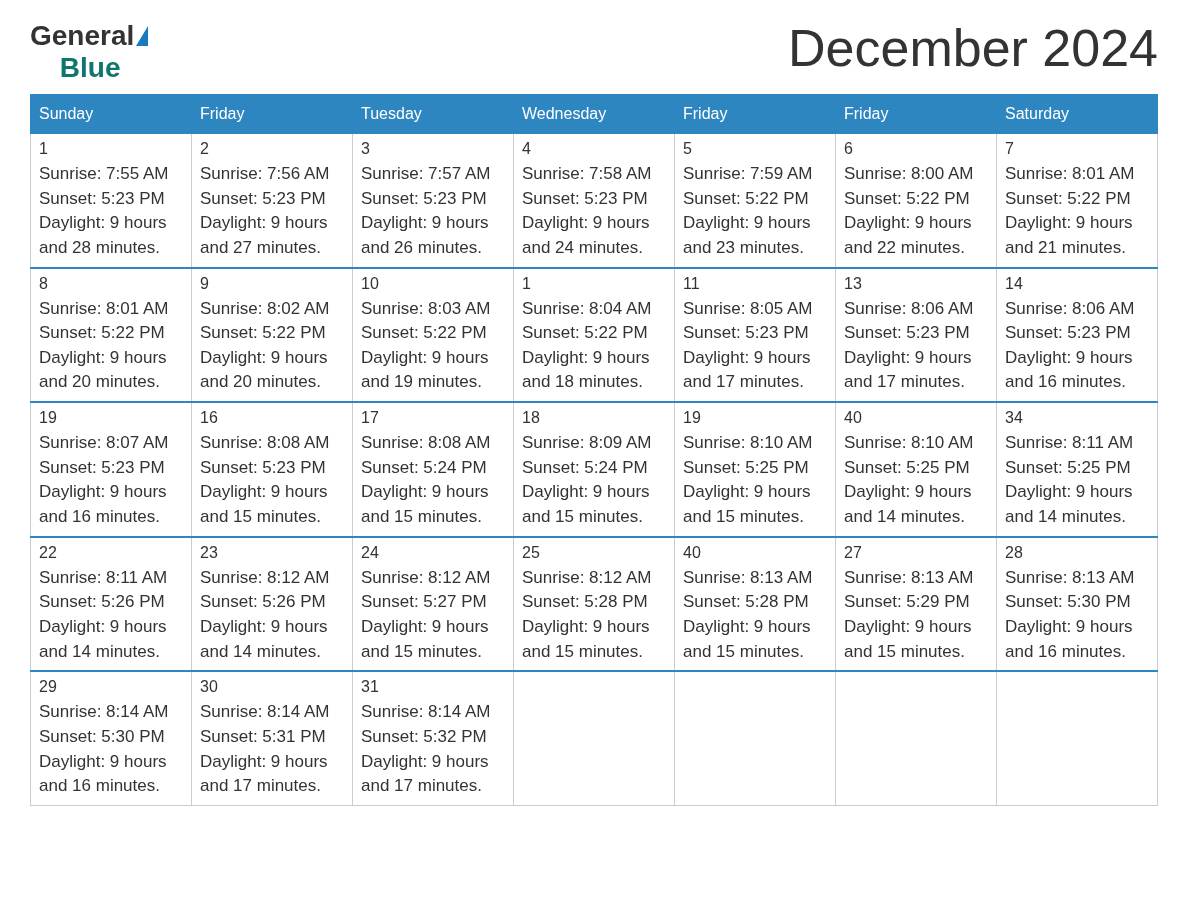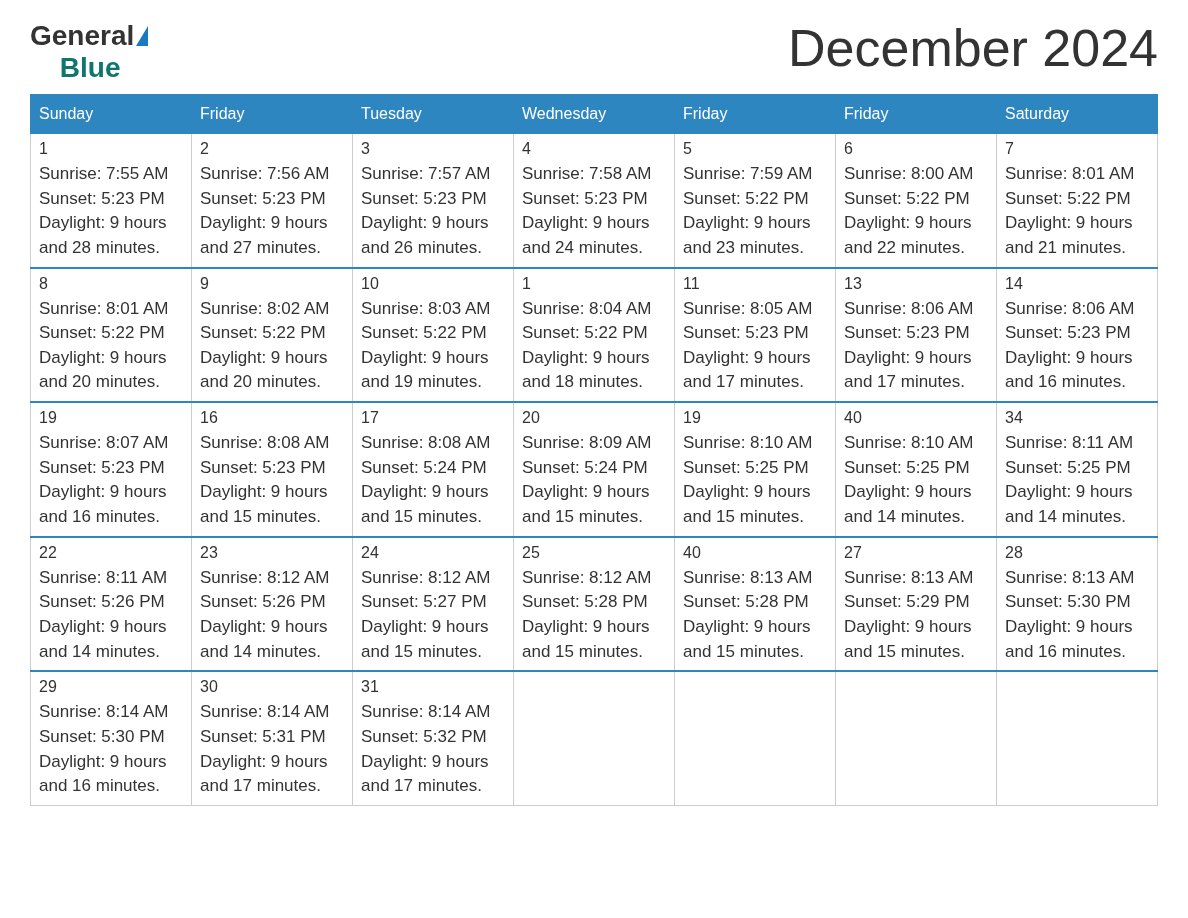--- a/index.html
+++ b/index.html
@@ -284,21 +284,21 @@
         <td>
         <span class="day-num">17</span>
         <div class="day-info">
           Sunrise: 8:08 AM<br>
           Sunset: 5:24 PM<br>
           Daylight: 9 hours<br>
           and 15 minutes.
         </div>
       </td>
         <td>
-        <span class="day-num">20</span>
+        <span class="day-num">18</span>
         <div class="day-info">
           Sunrise: 8:09 AM<br>
           Sunset: 5:24 PM<br>
           Daylight: 9 hours<br>
           and 15 minutes.
         </div>
       </td>
         <td>
         <span class="day-num">19</span>
         <div class="day-info">

